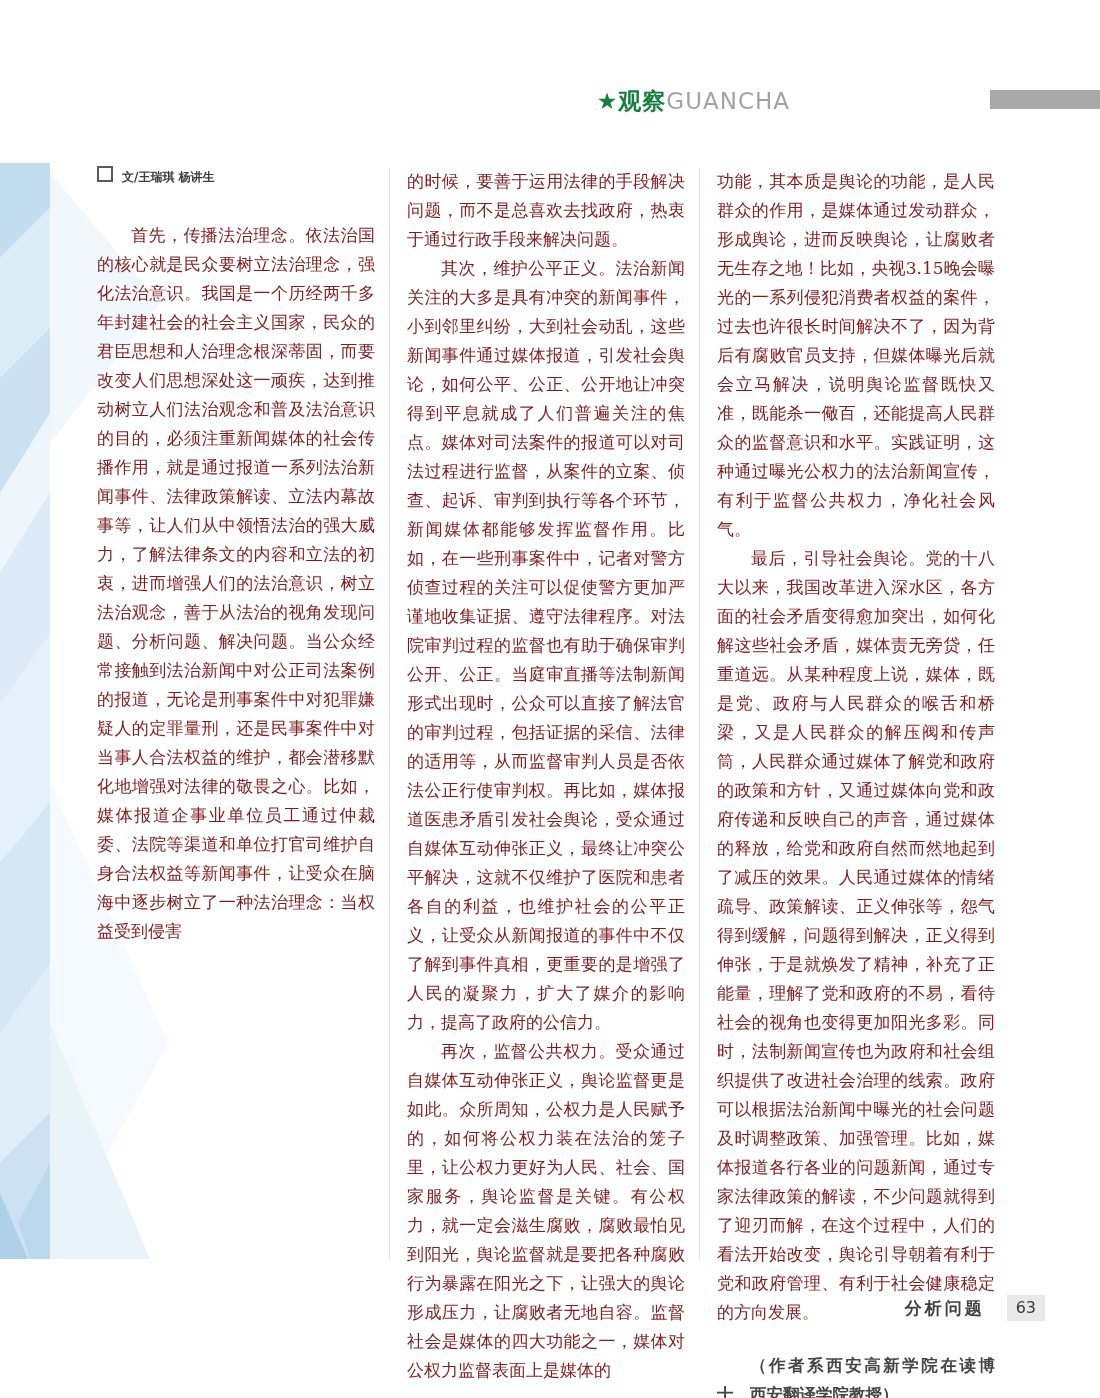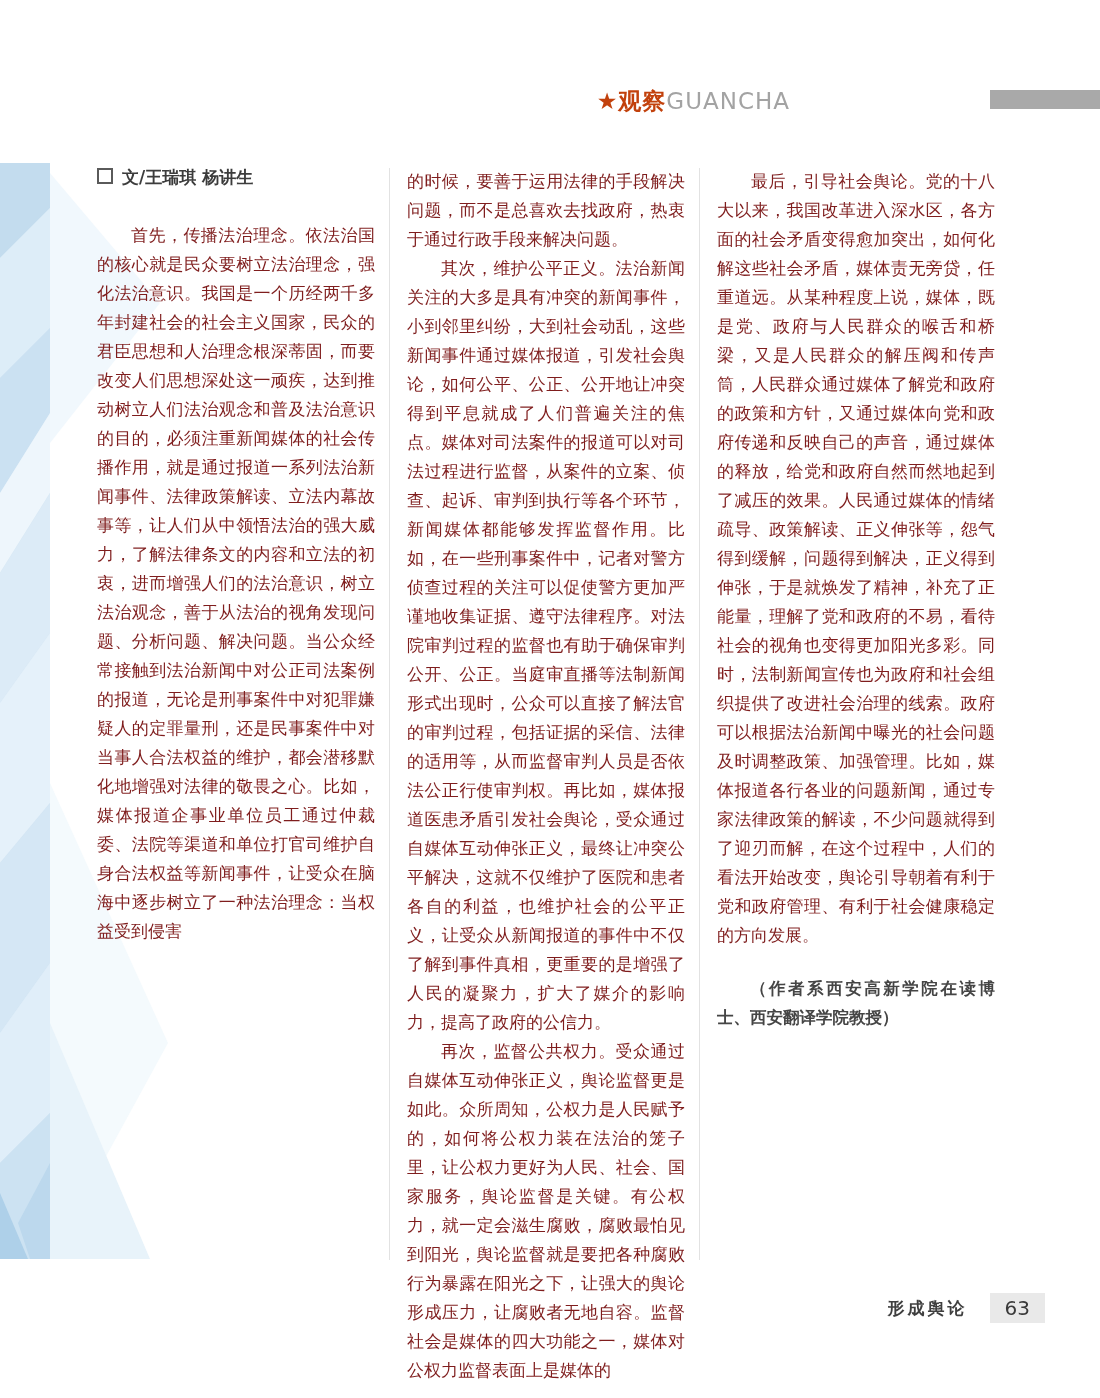--- a/index.html
+++ b/index.html
@@ -2,29 +2,29 @@
 <html><head>
 <meta charset="utf-8">
 <style>
   html,body{margin:0;padding:0;background:#ffffff;}
   .page{position:relative;width:1100px;height:1398px;background:#ffffff;overflow:hidden;
         font-family:"DejaVu Sans","Liberation Sans",sans-serif;}
 
   
   .header{position:absolute;top:86px;left:0;right:0;height:26px;}
   .header-title{position:absolute;right:310px;top:0;font-size:23px;letter-spacing:1px;white-space:nowrap;}
-  .header-zh{font-weight:bold;color:#c2410c;}
+  .header-zh{font-weight:bold;color:#15803d;}
   .header-en{color:#a3a3a3;margin-left:0;font-family:"DejaVu Sans",sans-serif;}
   .header-bar{position:absolute;right:0;top:4px;width:110px;height:19px;background:#a9a9a9;}
 
   
   .deco{position:absolute;left:0;top:163px;width:170px;height:1096px;pointer-events:none;}
 
   
-  .byline{position:absolute;left:97px;top:166px;width:280px;font-size:17px;font-weight:bold;color:#3c3c3c;}
+  .byline{position:absolute;left:97px;top:166px;width:280px;font-size:12px;font-weight:bold;color:#3c3c3c;}
   .byline .sq{display:inline-block;width:12px;height:12px;border:2px solid #5a5a5a;vertical-align:-1px;margin-right:9px;}
 
   
   .vline{position:absolute;top:168px;height:1092px;width:1px;background:#e2e2e2;}
   .vline.v1{left:389px;} .vline.v2{left:699px;}
 
   
   .col{position:absolute;width:278px;overflow:visible;}
   .col1{left:97px;top:221px;}
   .col2{left:407px;top:167px;}
@@ -33,22 +33,22 @@
   .para{margin:0;}
   .para.body{font-family:"DejaVu Serif","Liberation Serif",serif;font-size:17px;line-height:29px;
              color:#7f1d1d;text-align:justify;text-justify:inter-ideograph;word-break:break-all;}
   .para.indent{text-indent:2em;}
   .para.author{font-family:"DejaVu Sans","Liberation Sans",sans-serif;font-weight:bold;font-size:16.5px;
                line-height:29px;color:#454545;text-align:justify;margin-top:24px;word-break:break-all;}
 
   
   .footer{position:absolute;top:1288px;right:55px;height:40px;display:flex;align-items:center;}
   .footer-journal{font-size:17px;font-weight:bold;color:#3f3f3f;letter-spacing:3px;}
-  .footer-pagebox{margin-left:22px;background:#e9e9e9;color:#3a3a3a;font-size:20px;
-                  padding:5px 15px;line-height:1;font-family:"DejaVu Sans",sans-serif;}
+  .footer-pagebox{margin-left:22px;background:#e9e9e9;color:#3a3a3a;font-size:16px;
+                  padding:5px 9px;line-height:1;font-family:"DejaVu Sans",sans-serif;}
 </style>
 </head>
 <body>
 
 <div class="page">
 
   <svg class="deco" width="170" height="1096" viewBox="0 0 170 1096" xmlns="http://www.w3.org/2000/svg">
     <rect x="0" y="0" width="50" height="1096" fill="#d2e5f4"></rect>
     <polygon points="0,0 50,0 50,45 0,95" fill="#c3dcee"></polygon>
     <polygon points="0,95 50,45 50,165 0,215" fill="#ddedf8"></polygon>
@@ -82,22 +82,23 @@
 
   <div class="col col1">
       <p class="para body indent">首先，传播法治理念。依法治国的核心就是民众要树立法治理念，强化法治意识。我国是一个历经两千多年封建社会的社会主义国家，民众的君臣思想和人治理念根深蒂固，而要改变人们思想深处这一顽疾，达到推动树立人们法治观念和普及法治意识的目的，必须注重新闻媒体的社会传播作用，就是通过报道一系列法治新闻事件、法律政策解读、立法内幕故事等，让人们从中领悟法治的强大威力，了解法律条文的内容和立法的初衷，进而增强人们的法治意识，树立法治观念，善于从法治的视角发现问题、分析问题、解决问题。当公众经常接触到法治新闻中对公正司法案例的报道，无论是刑事案件中对犯罪嫌疑人的定罪量刑，还是民事案件中对当事人合法权益的维护，都会潜移默化地增强对法律的敬畏之心。比如，媒体报道企事业单位员工通过仲裁委、法院等渠道和单位打官司维护自身合法权益等新闻事件，让受众在脑海中逐步树立了一种法治理念：当权益受到侵害</p>
     </div>
   <div class="col col2">
       <p class="para body">的时候，要善于运用法律的手段解决问题，而不是总喜欢去找政府，热衷于通过行政手段来解决问题。</p>
       <p class="para body indent">其次，维护公平正义。法治新闻关注的大多是具有冲突的新闻事件，小到邻里纠纷，大到社会动乱，这些新闻事件通过媒体报道，引发社会舆论，如何公平、公正、公开地让冲突得到平息就成了人们普遍关注的焦点。媒体对司法案件的报道可以对司法过程进行监督，从案件的立案、侦查、起诉、审判到执行等各个环节，新闻媒体都能够发挥监督作用。比如，在一些刑事案件中，记者对警方侦查过程的关注可以促使警方更加严谨地收集证据、遵守法律程序。对法院审判过程的监督也有助于确保审判公开、公正。当庭审直播等法制新闻形式出现时，公众可以直接了解法官的审判过程，包括证据的采信、法律的适用等，从而监督审判人员是否依法公正行使审判权。再比如，媒体报道医患矛盾引发社会舆论，受众通过自媒体互动伸张正义，最终让冲突公平解决，这就不仅维护了医院和患者各自的利益，也维护社会的公平正义，让受众从新闻报道的事件中不仅了解到事件真相，更重要的是增强了人民的凝聚力，扩大了媒介的影响力，提高了政府的公信力。</p>
       <p class="para body indent">再次，监督公共权力。受众通过自媒体互动伸张正义，舆论监督更是如此。众所周知，公权力是人民赋予的，如何将公权力装在法治的笼子里，让公权力更好为人民、社会、国家服务，舆论监督是关键。有公权力，就一定会滋生腐败，腐败最怕见到阳光，舆论监督就是要把各种腐败行为暴露在阳光之下，让强大的舆论形成压力，让腐败者无地自容。监督社会是媒体的四大功能之一，媒体对公权力监督表面上是媒体的</p>
     </div>
   <div class="col col3">
+      <p class="para body">功能，其本质是舆论的功能，是人民群众的作用，是媒体通过发动群众，形成舆论，进而反映舆论，让腐败者无生存之地！比如，央视3.15晚会曝光的一系列侵犯消费者权益的案件，过去也许很长时间解决不了，因为背后有腐败官员支持，但媒体曝光后就会立马解决，说明舆论监督既快又准，既能杀一儆百，还能提高人民群众的监督意识和水平。实践证明，这种通过曝光公权力的法治新闻宣传，有利于监督公共权力，净化社会风气。</p>
       <p class="para body indent">最后，引导社会舆论。党的十八大以来，我国改革进入深水区，各方面的社会矛盾变得愈加突出，如何化解这些社会矛盾，媒体责无旁贷，任重道远。从某种程度上说，媒体，既是党、政府与人民群众的喉舌和桥梁，又是人民群众的解压阀和传声筒，人民群众通过媒体了解党和政府的政策和方针，又通过媒体向党和政府传递和反映自己的声音，通过媒体的释放，给党和政府自然而然地起到了减压的效果。人民通过媒体的情绪疏导、政策解读、正义伸张等，怨气得到缓解，问题得到解决，正义得到伸张，于是就焕发了精神，补充了正能量，理解了党和政府的不易，看待社会的视角也变得更加阳光多彩。同时，法制新闻宣传也为政府和社会组织提供了改进社会治理的线索。政府可以根据法治新闻中曝光的社会问题及时调整政策、加强管理。比如，媒体报道各行各业的问题新闻，通过专家法律政策的解读，不少问题就得到了迎刃而解，在这个过程中，人们的看法开始改变，舆论引导朝着有利于党和政府管理、有利于社会健康稳定的方向发展。</p>
       <p class="para author indent">（作者系西安高新学院在读博士、西安翻译学院教授）</p>
     </div>
 
   <div class="footer">
-    <span class="footer-journal">形成舆论</span>
+    <span class="footer-journal">分析问题</span>
     <span class="footer-pagebox">63</span>
   </div>
 
 </div>
 
 </body></html>

